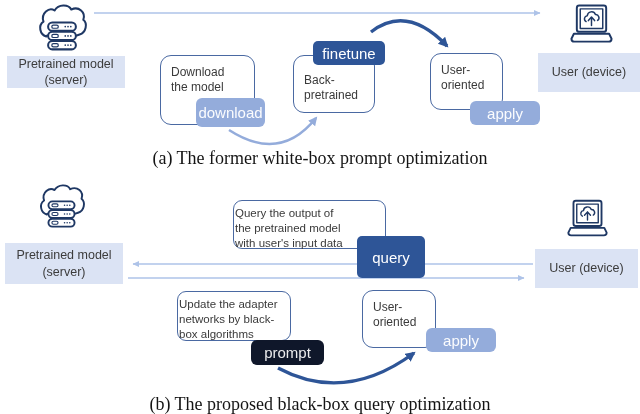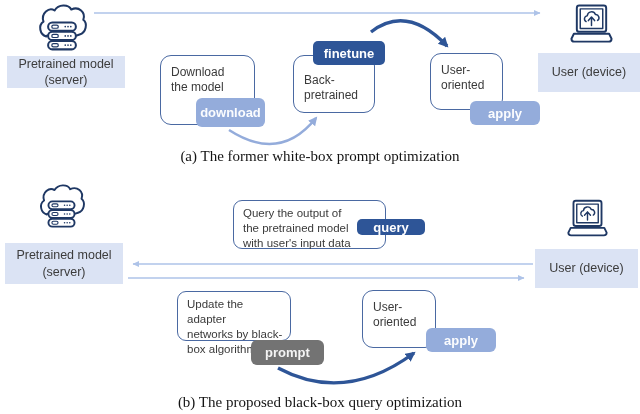--- a/index.html
+++ b/index.html
@@ -7,39 +7,39 @@
     position:relative;width:640px;height:414px;background:#fff;overflow:hidden;
     font-family:"Liberation Sans","DejaVu Sans",sans-serif;
   }
   .abs{position:absolute;box-sizing:border-box;}
   
   .flowbox{
     background:#fff;border:1.3px solid #4a69a2;border-radius:11px;
     font-size:12px;line-height:1.28;color:#3a3a3a;
     padding:9px 6px 6px 10px;white-space:pre-line;
   }
-  .flowbox.small{font-size:11.5px;line-height:1.3;padding:5px 6px 4px 9px;border-radius:9px;}
+  .flowbox.small{font-size:11.5px;line-height:1.3;padding:5px 6px 4px 1px;border-radius:9px;}
   
   .badge{
-    border-radius:6px;color:#fff;font-size:13px;
-    display:flex;align-items:center;justify-content:center;font-weight:bold;
+    border-radius:6px;color:#fff;font-size:15px;
+    display:flex;align-items:center;justify-content:center;
   }
   .badge.dark{background:#2e5597;border-radius:5px;}
   .badge.medium{background:#94acdb;color:rgba(255,255,255,.96);}
-  .badge.pale{background:#737373;color:rgba(255,255,255,.92);border-radius:6px;}
+  .badge.pale{background:#0f172a;color:rgba(255,255,255,.92);border-radius:6px;}
   
   .plate{
     background:#dbe3f4;color:#3c3c3c;font-size:12.5px;line-height:1.3;
     display:flex;align-items:center;justify-content:center;text-align:center;
     white-space:pre-line;
   }
   .caption{
     left:0;right:0;text-align:center;
     font-family:"Liberation Serif","DejaVu Serif",serif;
-    font-size:15px;color:#141414;
+    font-size:18px;color:#141414;
   }
   .icon{display:block;}
   #connectors{position:absolute;left:0;top:0;pointer-events:none;}
 </style>
 </head>
 <body>
 
 <div id="figure">
 
   <svg width="0" height="0" style="position:absolute" aria-hidden="true">
@@ -135,21 +135,21 @@
 (server)</div>
 
     <svg class="icon abs" style="left:566px;top:199px" width="43" height="41">
         <use href="#sym-laptop-upload"></use>
       </svg>
     <div class="plate abs" style="left:535px;top:249px;width:103px;height:39px">User (device)</div>
 
     <div class="flowbox small abs" style="left:233px;top:200px;width:153px;height:49px">Query the output of
 the pretrained model
 with user's input data</div>
-    <div class="badge dark abs" style="left:357px;top:219px;width:68px;height:16px">query</div>
+    <div class="badge dark abs" style="left:357px;top:236px;width:68px;height:42px">query</div>
 
     <div class="flowbox small abs" style="left:177px;top:291px;width:114px;height:50px">Update the adapter
 networks by black-
 box algorithms</div>
     <div class="badge pale abs" style="left:251px;top:340px;width:73px;height:25px">prompt</div>
 
     <div class="flowbox abs" style="left:362px;top:290px;width:74px;height:58px">User-
 oriented</div>
     <div class="badge medium abs" style="left:426px;top:328px;width:70px;height:24px">apply</div>
 

